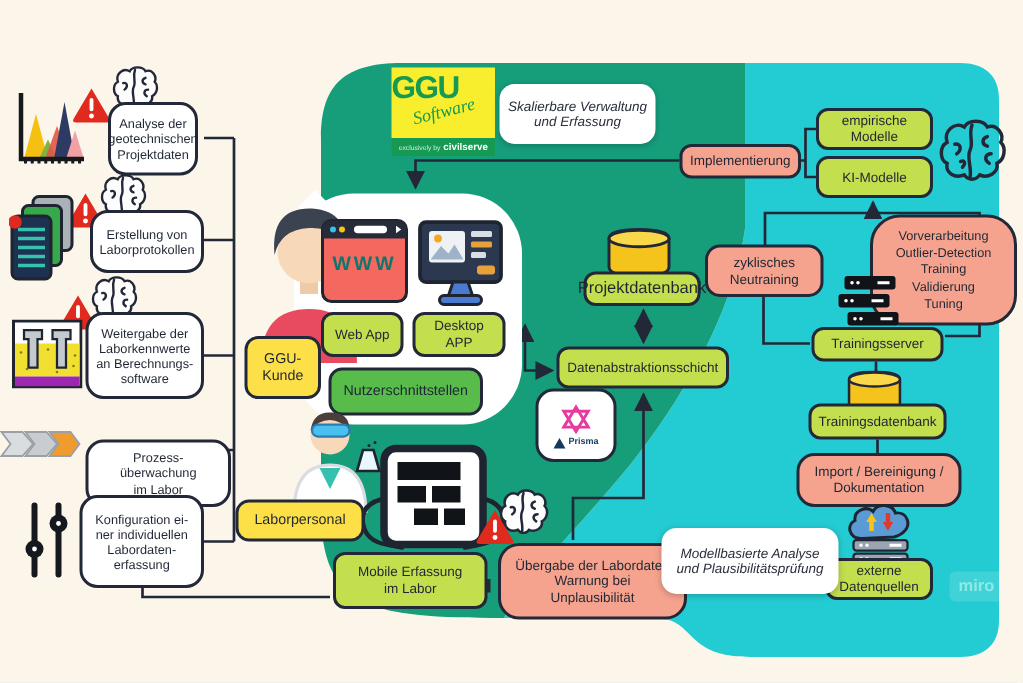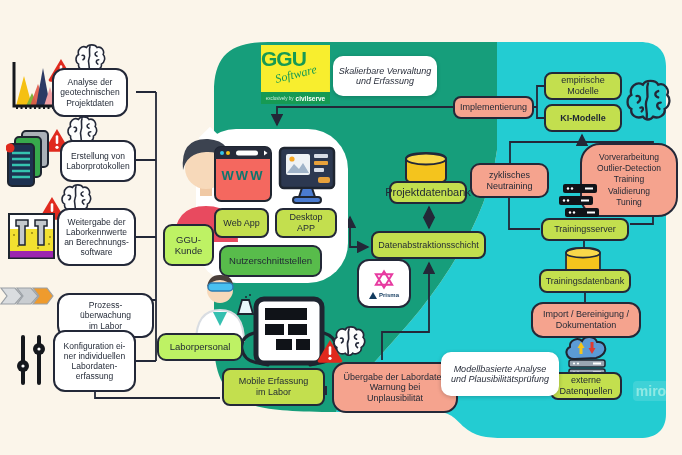--- a/index.html
+++ b/index.html
@@ -8,31 +8,31 @@
   .abs{position:absolute;}
   svg.layer{position:absolute;left:0;top:0;z-index:0;}
   svg.lines{position:absolute;left:0;top:0;z-index:1;}
   .blob{position:absolute;background:#fff;border-radius:40px;z-index:2;}
   .box{position:absolute;display:flex;align-items:center;justify-content:center;
        text-align:center;white-space:pre-line;box-sizing:border-box;z-index:3;
        border:2px solid #232838;line-height:1.18;padding:1px 3px;color:#1f2633;}
   .wbox{background:#ffffff;border-radius:12px;font-size:8.5px;}
   .gbox{background:#c3df4e;border-radius:8px;font-size:9px;}
   .g2box{background:#58bc4b;border-radius:9px;font-size:9.5px;}
-  .ybox{background:#bef264;border-radius:9px;font-size:9.5px;}
+  .ybox{background:#fde047;border-radius:9px;font-size:9.5px;}
   .pbox{background:#f5a38e;border-radius:12px;font-size:9px;}
   .note{position:absolute;background:#fff;border:none;border-radius:10px;display:flex;
         align-items:center;justify-content:center;text-align:center;white-space:pre-line;
         font-style:italic;font-size:9px;z-index:3;box-shadow:0 1px 4px rgba(0,0,0,.22);
         color:#2a2f3c;box-sizing:border-box;padding:18px 4px;}
   .icon{position:absolute;z-index:3;}
   .ftz{position:absolute;z-index:3;font-size:37px;font-weight:800;color:#1b4e9b;
        letter-spacing:1px;}
   .miro{position:absolute;z-index:3;background:rgba(255,255,255,0.13);border-radius:4px;
-        color:#8fe9e4;font-size:14px;font-weight:700;display:flex;align-items:center;
+        color:#8fe9e4;font-size:11px;font-weight:700;display:flex;align-items:center;
         justify-content:center;}
   .www{position:absolute;z-index:4;color:#0f766e;font-weight:700;font-size:13px;
        letter-spacing:2px;text-align:center;}
   .logo{position:absolute;z-index:3;width:69px;height:59px;}
   .logo .top{position:absolute;left:0;top:0;width:69px;height:47px;background:#f8ee2e;}
   .logo .ggu{position:absolute;left:0;top:2px;width:69px;text-align:left;font-size:21px;
              font-weight:800;color:#169a53;letter-spacing:-1px;}
   .logo .script{position:absolute;left:4px;top:22px;width:62px;text-align:center;
                 font-family:"Liberation Serif",serif;font-style:italic;font-size:12px;
                 color:#169a53;transform:rotate(-14deg);}
@@ -173,21 +173,21 @@
     <g stroke="#15181d" stroke-width="4" stroke-linecap="round">
       <line x1="11" y1="4" x2="11" y2="50"></line>
         <line x1="27" y1="4" x2="27" y2="50"></line>
     </g>
     <circle cx="11" cy="33" r="6" fill="#15181d"></circle>
       <circle cx="11" cy="33" r="1.6" fill="#fff"></circle>
     <circle cx="27" cy="16" r="6" fill="#15181d"></circle>
       <circle cx="27" cy="16" r="1.6" fill="#fff"></circle>
   </svg>
 
-  <div class="box wbox" style="left:52px;top:68px;width:76px;height:49px;">Analyse der
+  <div class="box wbox" style="left:72px;top:68px;width:60px;height:49px;">Analyse der
 geotechnischen
 Projektdaten</div>
   <div class="box wbox" style="left:60px;top:140px;width:76px;height:42px;">Erstellung von
 Laborprotokollen</div>
   <div class="box wbox" style="left:57px;top:208px;width:79px;height:58px;">Weitergabe der
 Laborkennwerte
 an Berechnungs-
 software</div>
   <div class="box wbox" style="left:57px;top:277px;width:97px;height:45px;margin-top:16px;">Prozess-
 überwachung
@@ -303,21 +303,21 @@
     </svg>
     <div style="display:flex;align-items:center;font-size:6px;font-weight:700;color:#123a5e;">
       <span class="prisma-tri"></span>
       <span>Prisma</span>
     </div>
   </div>
 
   <div class="box pbox" style="left:453px;top:96px;width:81px;height:23px;border-radius:8px;">Implementierung</div>
   <div class="box gbox" style="left:544px;top:72px;width:78px;height:28px;">empirische
 Modelle</div>
-  <div class="box gbox" style="left:544px;top:104px;width:78px;height:28px;font-weight:bold;">KI-Modelle</div>
+  <div class="box gbox" style="left:544px;top:104px;width:78px;height:28px;">KI-Modelle</div>
 
   <svg class="icon" style="left:625px;top:76px;" width="46" height="48" viewBox="0 0 36 32">
     <g stroke="#232838" stroke-width="1.8" fill="none" stroke-linecap="round">
       <path d="M14 29 C9 31 4 28 5 23 C1 21 1 14 5 12 C3 6 9 1 14 4 C16 0 24 0 26 4 C31 2 35 8 33 12 C36 15 35 21 31 23 C32 28 26 31 22 29 C20 32 16 32 14 29 Z"></path>
       <path d="M18 3 C16 8 19 12 17 16 C15 20 18 25 17 30"></path>
       <path d="M9 13 C12 12 13 16 10 18 M26 9 C23 10 23 13 26 14 M28 18 C25 18 24 21 27 23 M12 22 C14 21 15 23 13 25"></path>
     </g>
   </svg>
 
   <div class="box pbox" style="left:470px;top:163px;width:79px;height:35px;border-radius:10px;">zyklisches

